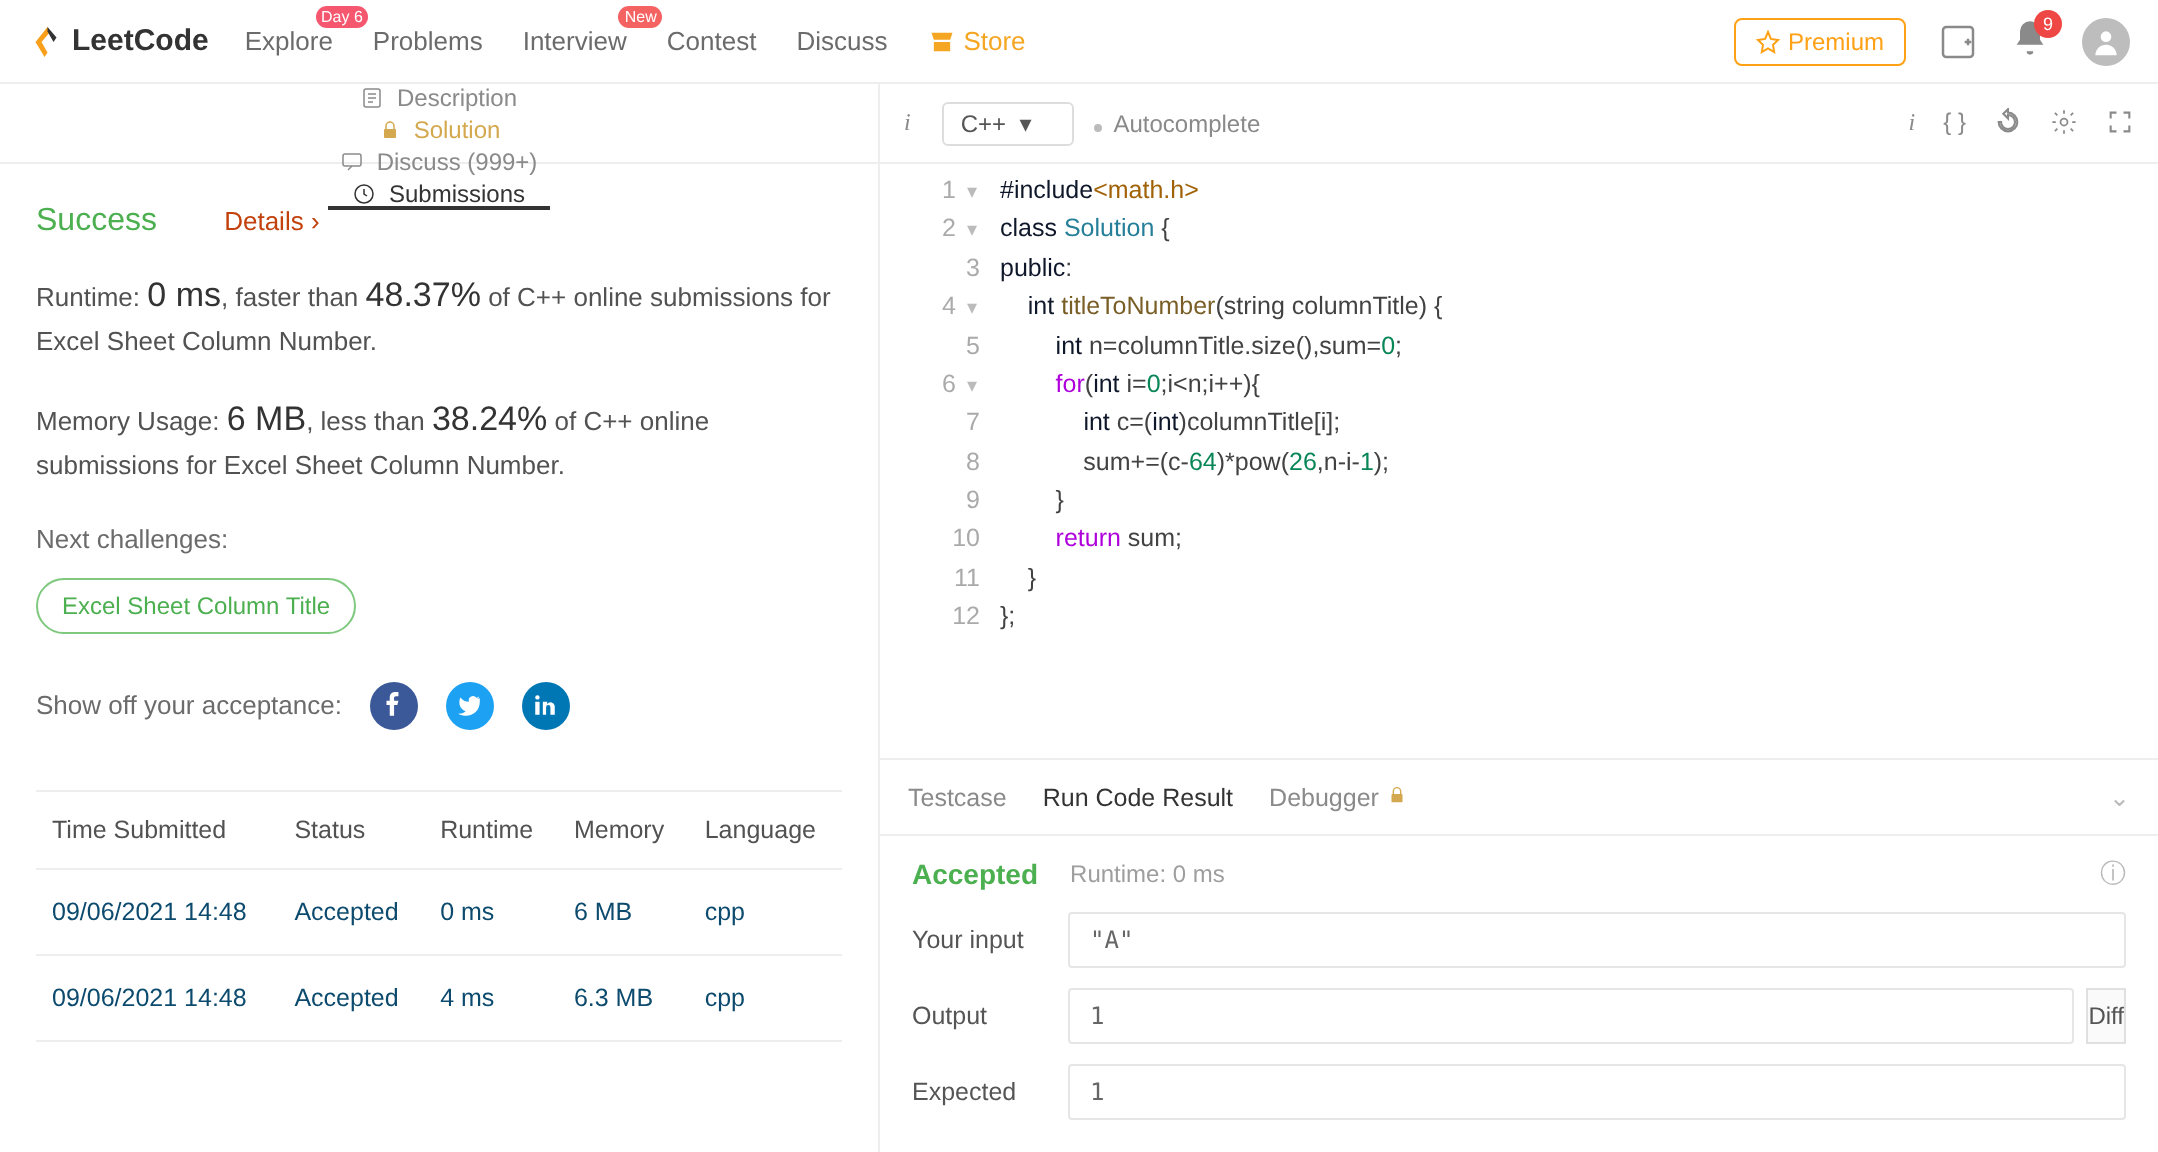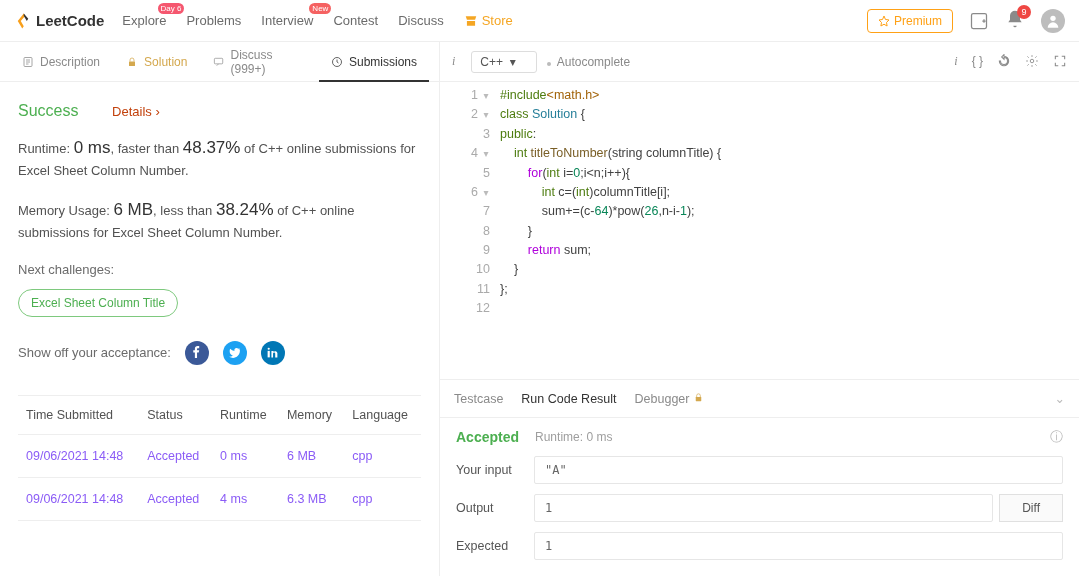--- a/index.html
+++ b/index.html
@@ -15,66 +15,66 @@
 .badge-tiny.new { background:#f56262; }
 .nav-right { margin-left:auto; display:flex; align-items:center; gap:16px; }
 .premium-btn { border:1px solid #ffa116; color:#ffa116; border-radius:4px; padding:4px 10px; font-size:12px; display:flex; align-items:center; gap:4px; }
 .icon-gray { color:#8a8a8a; width:20px; height:20px; }
 .bell-wrap { position:relative; }
 .bell-count { position:absolute; top:-4px; right:-6px; background:#ef4743; color:#fff; font-size:9px; width:14px; height:14px; border-radius:50%; display:flex; align-items:center; justify-content:center; }
 .avatar { width:24px; height:24px; border-radius:50%; background:#bdbdbd; display:flex; align-items:center; justify-content:center; }
 .avatar svg { width:16px; height:16px; fill:#fff; }
 .main { display:flex; height:calc(100% - 42px); }
 .left-pane { width:440px; border-right:1px solid #eee; display:flex; flex-direction:column; }
-.tabs { display:flex; border-bottom:1px solid #eee; padding:0 10px; height:40px; align-items:center; gap:2px; }
+.tabs { display:flex; border-bottom:1px solid #eee; padding:0 10px; height:40px; align-items:center; gap:2px;flex-direction:column; }
 .tab { color:#8a8a8a; font-size:12px; padding:0 12px; height:100%; display:flex; align-items:center; gap:6px; cursor:pointer; position:relative; }
 .tab.active { color:#333; }
 .tab.active::after { content:""; position:absolute; bottom:-1px; left:0; right:0; height:2px; background:#333; }
 .tab.locked { color:#d4a84e; }
 .left-body { padding:20px 18px; overflow:auto; flex:1; }
 .success { color:#4caf50; font-weight:400; font-size:16px; margin-right:30px; }
 .details-link { color:#c2410c; font-size:13px; cursor:pointer; }
 .stat-line { color:#525252; font-size:13px; line-height:1.6; margin:14px 0; }
 .stat-big { font-size:17px; color:#333; }
 .stat-pct { font-size:17px; color:#333; }
 .next-label { color:#6b6b6b; font-size:13px; margin:18px 0 12px; }
 .chip { display:inline-block; border:1px solid #7ec97e; color:#4caf50; border-radius:14px; padding:6px 12px; font-size:12px; cursor:pointer; }
 .show-off { display:flex; align-items:center; gap:14px; margin-top:24px; color:#6b6b6b; font-size:13px; }
 .social { width:24px; height:24px; border-radius:50%; display:flex; align-items:center; justify-content:center; color:#fff; cursor:pointer; }
 .fb { background:#3b5998; } .tw { background:#1da1f2; } .li { background:#0077b5; }
 .social svg { width:13px; height:13px; fill:#fff; }
 table.subs { width:100%; border-collapse:collapse; margin-top:30px; font-size:12.5px; }
 table.subs th { text-align:left; font-weight:500; color:#525252; padding:12px 8px; border-top:1px solid #eee; border-bottom:1px solid #eee; }
-table.subs td { padding:14px 8px; border-bottom:1px solid #eee; color:#8b5cf6; }
+table.subs td { padding:14px 8px; border-bottom:1px solid #eee; color:#0c4a6e; }
 .accepted { color:#47a76e; }
 .right-pane { flex:1; display:flex; flex-direction:column; }
 .editor-bar { height:40px; display:flex; align-items:center; padding:0 12px; border-bottom:1px solid #eee; color:#8a8a8a; font-size:12px; gap:10px; }
 .lang-select { border:1px solid #ddd; border-radius:3px; padding:3px 20px 3px 8px; color:#555; position:relative; margin-left:6px;}
 .dot { width:4px; height:4px; border-radius:50%; background:#bbb; display:inline-block; margin-right:6px; }
 .editor-right { margin-left:auto; display:flex; gap:14px; }
 .code-area { flex:1; display:flex; background:#fff; font-family: Consolas, Monaco, monospace; font-size:12.5px; line-height:1.55; padding-top:4px; overflow:hidden; }
 .gutter { width:60px; text-align:right; padding-right:10px; color:#aaa; user-select:none; }
 .gutter .fold { color:#bbb; display:inline-block; width:8px; text-align:center; margin-left:4px; font-size:10px; }
 .code-lines { flex:1; padding-right:10px; }
-.kw { color:#4d7c0f; } .cls { color:#267f99; } .fn { color:#795e26; } .num { color:#098658; } .str { color:#a16207; }
+.kw { color:#0f172a; } .cls { color:#267f99; } .fn { color:#795e26; } .num { color:#098658; } .str { color:#a16207; }
 .ret { color:#af00db; }
 .results { border-top:1px solid #eee; }
 .result-tabs { display:flex; align-items:center; height:38px; padding:0 14px; gap:18px; font-size:12.5px; color:#8a8a8a; border-bottom:1px solid #eee; }
 .result-tab { cursor:pointer; }
 .result-tab.active { color:#333; }
 .result-tabs .chev { margin-left:auto; color:#bbb; }
 .result-body { padding:10px 16px 6px; }
 .accept-line { display:flex; align-items:center; gap:16px; margin-bottom:10px; }
 .accept-big { color:#4caf50; font-weight:600; font-size:14px; }
 .runtime-small { color:#9e9e9e; font-size:12px; }
 .help-icon { margin-left:auto; color:#bbb; }
 .result-row { display:flex; align-items:center; margin-bottom:10px; font-size:12.5px; }
 .result-label { width:78px; color:#555; }
 .result-val { flex:1; border:1px solid #e6e6e6; border-radius:2px; padding:6px 10px; font-family: Consolas, Monaco, monospace; color:#666; font-size:12px; }
-.diff-btn { border:1px solid #e0e0e0; background:#fafafa; padding:6px 22px; margin-left:6px; font-size:12px; color:#555; cursor:pointer; }
+.diff-btn { border:1px solid #e0e0e0; background:#fafafa; padding:6px 0; margin-left:6px; font-size:12px; color:#555; cursor:pointer; }
 .info-i { font-style:italic; font-family:serif; }
 </style>
 </head>
 <body>
 
 <div class="topnav">
   <div class="logo">
     <svg viewBox="0 0 24 24">
         <path d="M13 2l-8 10 6 10 2-3-4-7 6-7z" fill="#f89f1b"></path>
         <path d="M13 2l6 7-2 3-4-7z" fill="#333"></path>
@@ -255,20 +255,21 @@
           <div>9</div>
           <div>10</div>
           <div>11</div>
           <div>12</div>
       </div>
       <div class="code-lines">
         <div><span class="kw">#include</span><span class="str">&lt;math.h&gt;</span></div>
         <div><span class="kw">class</span> <span class="cls">Solution</span> {</div>
         <div><span class="kw">public</span>:</div>
         <div>&nbsp;&nbsp;&nbsp;&nbsp;<span class="kw">int</span> <span class="fn">titleToNumber</span>(string columnTitle) {</div>
+        <div>&nbsp;&nbsp;&nbsp;&nbsp;&nbsp;&nbsp;&nbsp;&nbsp;<span class="kw">int</span> n=columnTitle.size(),sum=<span class="num">0</span>;</div>
         <div>&nbsp;&nbsp;&nbsp;&nbsp;&nbsp;&nbsp;&nbsp;&nbsp;<span class="ret">for</span>(<span class="kw">int</span> i=<span class="num">0</span>;i&lt;n;i++){</div>
         <div>&nbsp;&nbsp;&nbsp;&nbsp;&nbsp;&nbsp;&nbsp;&nbsp;&nbsp;&nbsp;&nbsp;&nbsp;<span class="kw">int</span> c=(<span class="kw">int</span>)columnTitle[i];</div>
         <div>&nbsp;&nbsp;&nbsp;&nbsp;&nbsp;&nbsp;&nbsp;&nbsp;&nbsp;&nbsp;&nbsp;&nbsp;sum+=(c-<span class="num">64</span>)*pow(<span class="num">26</span>,n-i-<span class="num">1</span>);</div>
         <div>&nbsp;&nbsp;&nbsp;&nbsp;&nbsp;&nbsp;&nbsp;&nbsp;}</div>
         <div>&nbsp;&nbsp;&nbsp;&nbsp;&nbsp;&nbsp;&nbsp;&nbsp;<span class="ret">return</span> sum;</div>
         <div>&nbsp;&nbsp;&nbsp;&nbsp;}</div>
         <div>};</div>
       </div>
     </div>
     <div class="results">

